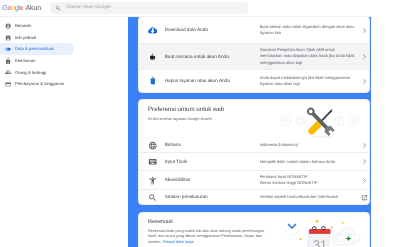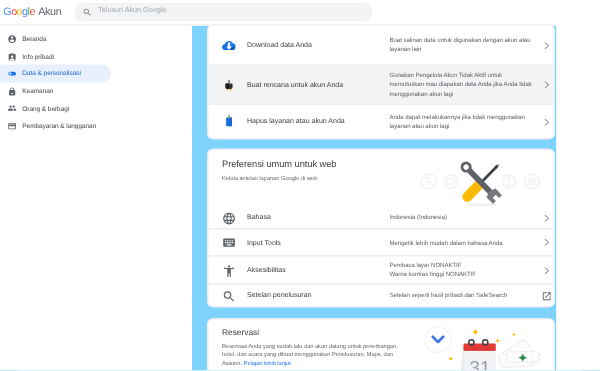--- a/index.html
+++ b/index.html
@@ -22,21 +22,21 @@
   
   .side{position:absolute;left:0;top:17px;width:128px;bottom:0;background:#fff;z-index:5;}
   .nav{position:absolute;left:0;top:3.2px;width:128px;}
   .nitem{position:relative;height:11.65px;display:flex;align-items:center;padding-left:4.5px;box-sizing:border-box;}
   .nitem .ni{width:6.2px;height:6.2px;flex:0 0 6.2px;display:block;}
   .nitem .nl{margin-left:4.2px;font-size:4.3px;line-height:6px;color:#3c4043;white-space:nowrap;letter-spacing:-.02px;}
   .nitem.act{background:#e8f0fe;border-radius:0 6px 6px 0;width:74px;}
   .nitem.act .nl{color:#1967d2;}
 
   
-  .main{position:absolute;left:128px;top:17px;width:243px;bottom:0;background:#7dd3fc;}
+  .main{position:absolute;left:128px;top:17px;width:243px;bottom:0;background:#3b82f6;}
   .card{position:absolute;left:10px;width:232px;background:#fff;border:1px solid #ededf0;
         border-radius:4px;box-sizing:border-box;overflow:hidden;}
   .row{position:relative;display:flex;align-items:center;box-sizing:border-box;padding:0 0 0 8.9px;}
   .row.hover{background:#f3f4f5;}
   .divider{height:1px;background:#ededf0;}
   .ri{width:9.4px;height:9.4px;flex:0 0 9.4px;display:block;}
   .rt{font-size:4.7px;line-height:6px;color:#3c4043;flex:0 0 95px;margin-left:7.4px;}
   .rd{font-size:4.05px;line-height:6.1px;color:#5f6368;flex:0 0 95px;letter-spacing:-.03px;}
   .rc{width:7px;height:7px;flex:0 0 7px;display:block;margin-left:6px;}
 

